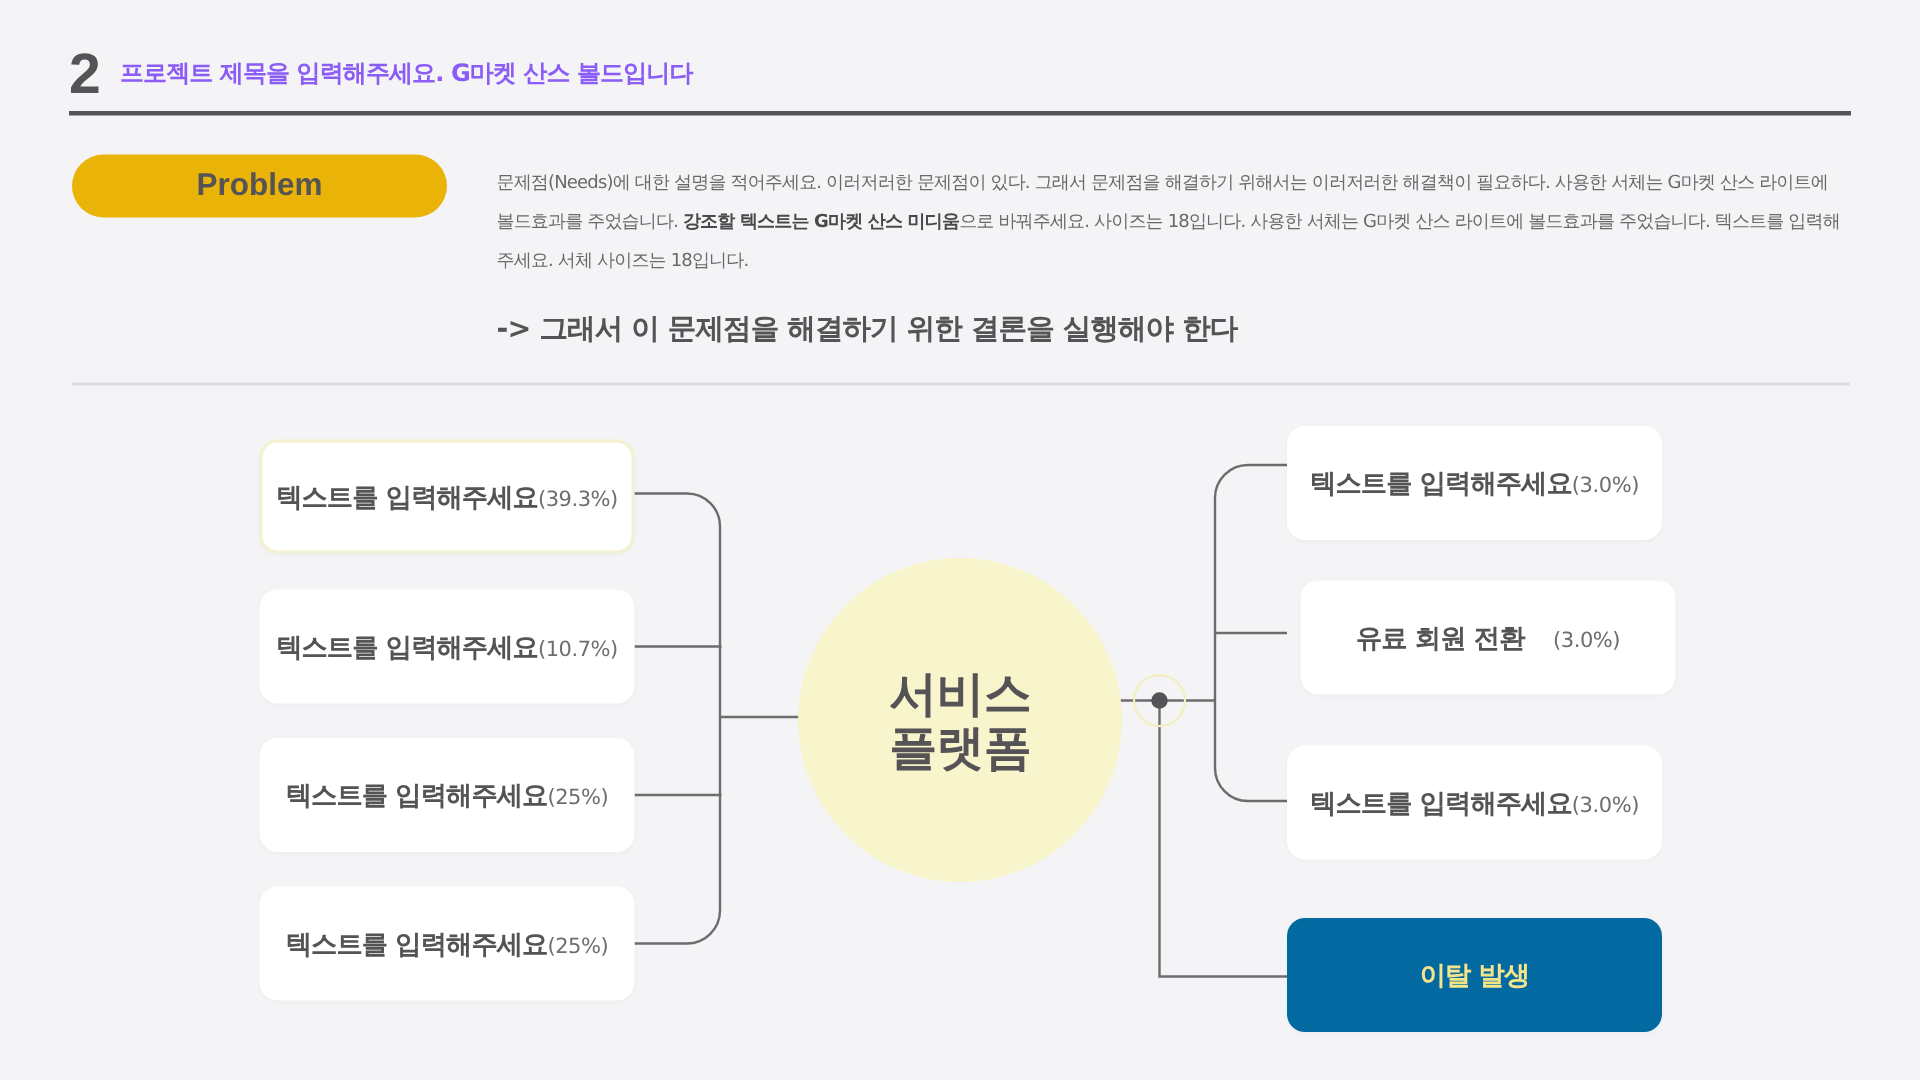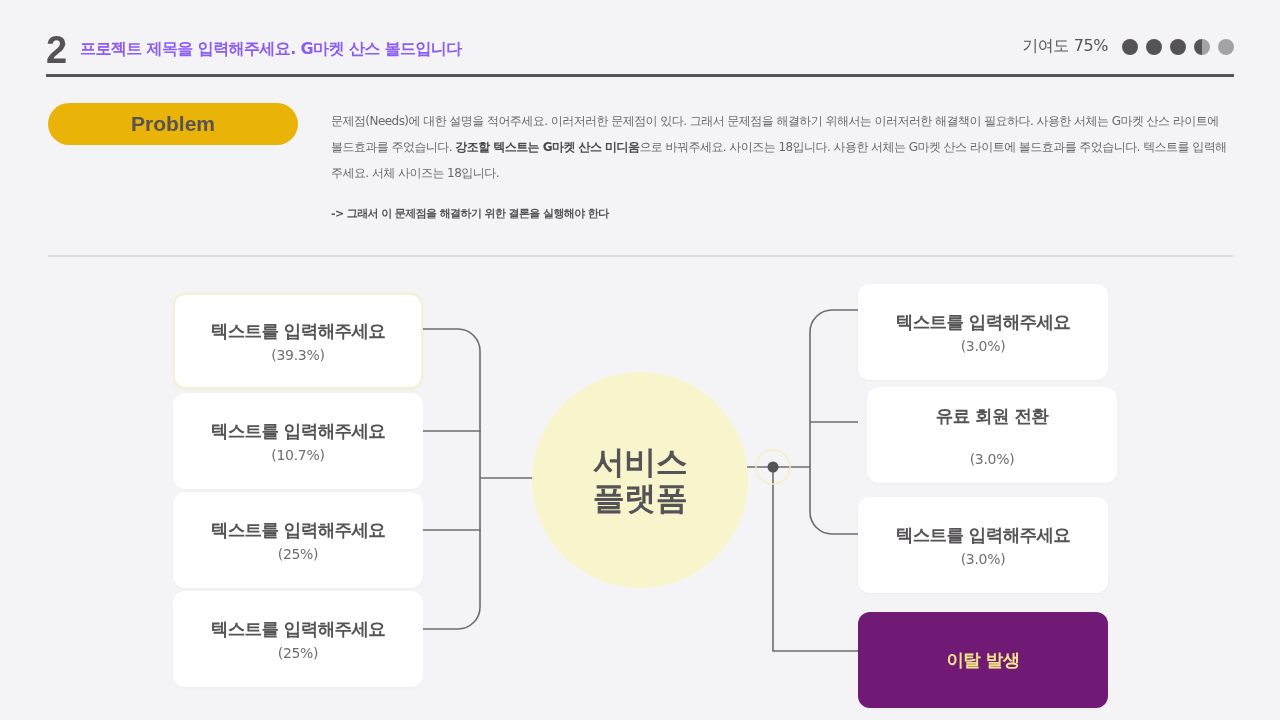--- a/index.html
+++ b/index.html
@@ -36,60 +36,52 @@
     font-family: "Liberation Sans", sans-serif;
     font-weight: 700; font-size: 21px; color: #555355;
   }
   .problem-text {
     position: absolute; left: 331px; top: 108px; width: 900px;
     font-size: 12px; line-height: 26px; color: #6a686a; letter-spacing: -0.55px;
   }
   .problem-text b { color: #4a484a; font-weight: 700; }
   .conclusion {
     position: absolute; left: 331px; top: 206px;
-    font-size: 11px; font-weight: 700; color: #555355; letter-spacing: -0.6px;
+    font-size: 19px; font-weight: 700; color: #555355; letter-spacing: -0.6px;
   }
   .divider { position: absolute; left: 48px; top: 255px; width: 1185px; height: 2px; background: #dcdcde; }
 
   
   .node {
-    position: absolute; width: 250px; height: 96px;
+    position: absolute; width: 250px; height: 76px;
     background: #ffffff; border-radius: 12px;
-    display: flex; flex-direction: column; align-items: center; justify-content: center;
+    display: flex; flex-direction: row; align-items: center; justify-content: center;
     box-shadow: 0 1px 3px rgba(0,0,0,0.03);
   }
   .node.highlight { border: 2px solid #f3f1cf; }
   .node-title { font-size: 17.5px; font-weight: 700; color: #555355; letter-spacing: -0.6px; }
   .node-sub { font-size: 14px; color: #6f6d6f; margin-top: 4px; letter-spacing: -0.3px; }
-  .node.dark { background: #701a75; text-align: center; }
+  .node.dark { background: #0369a1; text-align: center; }
   .node.dark .node-title { color: #f5e58a; }
 
   .center-circle {
     position: absolute; left: 532px; top: 372px; width: 216px; height: 216px;
     border-radius: 50%; background: #f8f4cc;
     display: flex; flex-direction: column; align-items: center; justify-content: center;
   }
   .center-line { font-size: 32px; font-weight: 700; color: #555355; line-height: 36px; letter-spacing: -0.5px; }
 
   svg.lines { position: absolute; left: 0; top: 0; width: 1280px; height: 720px; pointer-events: none; }
 </style>
 </head>
 <body>
 
 <div class="header">
   <div class="header-num">2</div>
   <div class="header-title">프로젝트 제목을 입력해주세요. G마켓 산스 볼드입니다</div>
-  <div class="contrib">
-    <span class="contrib-label">기여도 75%</span>
-    <span class="dot"></span>
-    <span class="dot"></span>
-    <span class="dot"></span>
-    <span class="dot half"></span>
-    <span class="dot empty"></span>
-  </div>
   <div class="header-rule"></div>
 </div>
 
 <div class="pill">Problem</div>
 <div class="problem-text"><span>문제점(Needs)에 대한 설명을 적어주세요. 이러저러한 문제점이 있다. 그래서 문제점을 해결하기 위해서는 이러저러한 해결책이 필요하다. 사용한 서체는 G마켓 산스 라이트에 볼드효과를 주었습니다. </span><b>강조할 텍스트는 G마켓 산스 미디움</b><span>으로 바꿔주세요. 사이즈는 18입니다. 사용한 서체는 G마켓 산스 라이트에 볼드효과를 주었습니다. 텍스트를 입력해주세요. 서체 사이즈는 18입니다.</span></div>
 <div class="conclusion">-&gt; 그래서 이 문제점을 해결하기 위한 결론을 실행해야 한다</div>
 <div class="divider"></div>
 
 <svg class="lines" viewBox="0 0 1280 720">
   <g fill="none" stroke="#6d6b6d" stroke-width="1.6">

